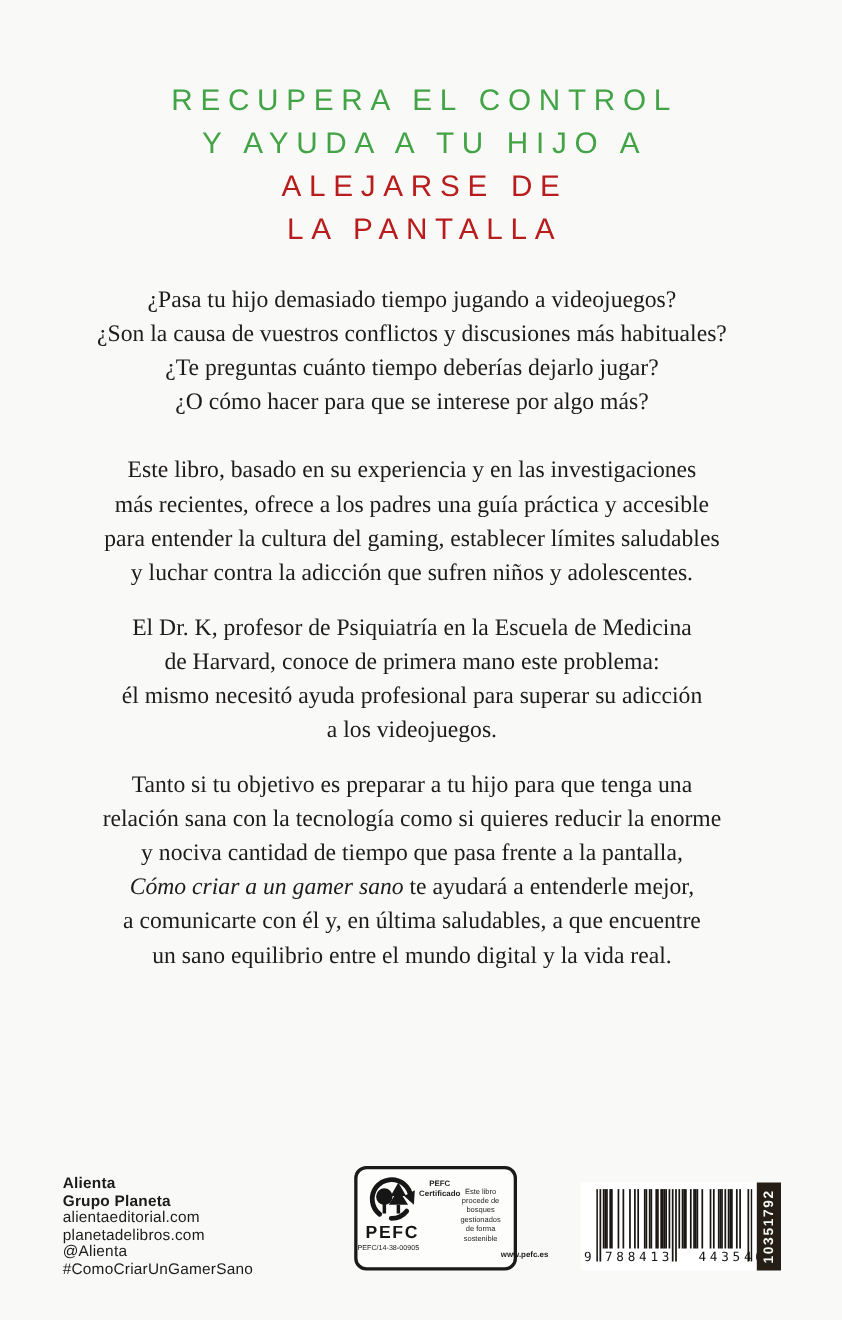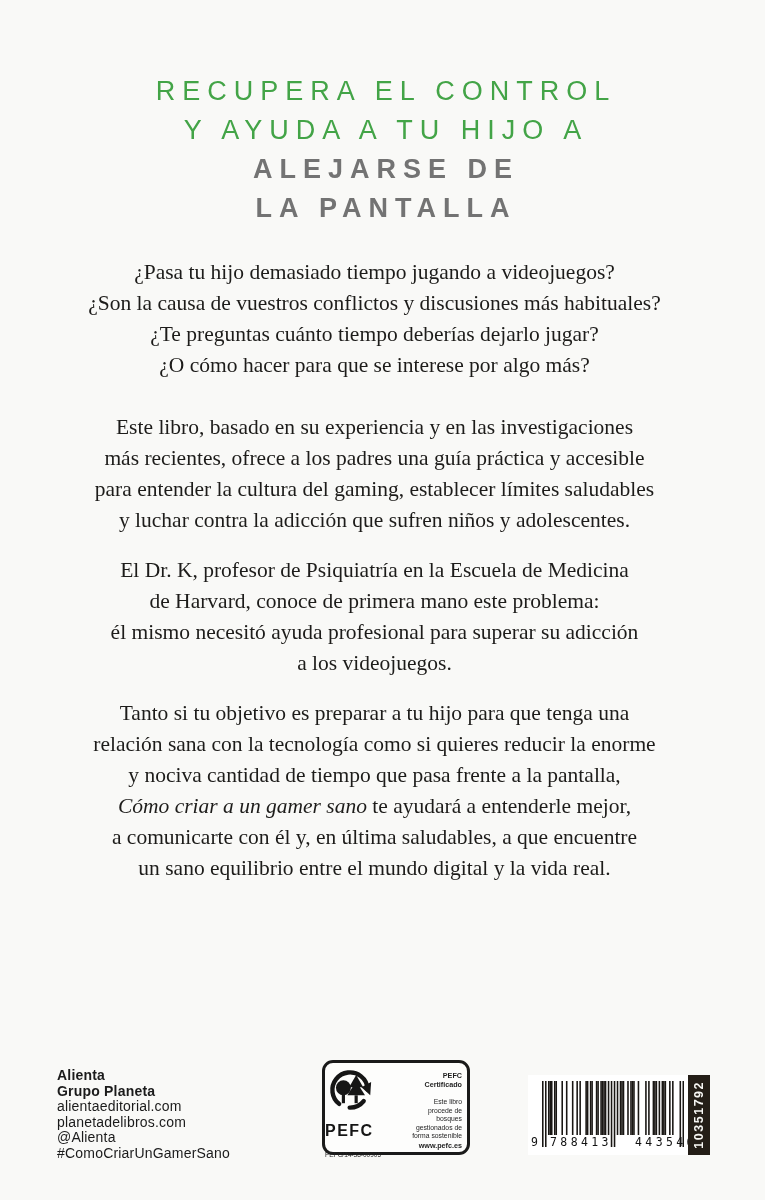--- a/index.html
+++ b/index.html
@@ -3,43 +3,43 @@
 <meta charset="utf-8">
 <style>
   html,body{margin:0;padding:0;background:#f9f9f7;}
   .cover{position:relative;width:765px;height:1200px;margin:0 auto;background:#f9f9f7;
          font-family:"Liberation Sans",sans-serif;overflow:hidden;border-radius:24px;}
 
   
   .headline{padding-top:72px;text-align:center;}
   .hl{font-size:27px;line-height:39px;letter-spacing:7px;text-indent:7px;white-space:nowrap;}
   .hl-green{color:#43a447;font-weight:normal;}
-  .hl-dark{color:#737373;font-weight:bold;}
+  .hl-dark{color:#b91c1c;font-weight:normal;}
 
   
   .bodytext{margin-top:29px;text-align:center;font-family:"Liberation Serif",serif;
             font-size:21.5px;line-height:31px;color:#1d1c1a;}
   .para{margin:0 16px 19px 0;}
   .para-questions{margin-bottom:31px;}
   .bline{white-space:nowrap;}
   .it{font-style:italic;}
 
   
   .credits{position:absolute;left:57px;top:1068px;font-size:14px;line-height:15.5px;
            color:#1b1b1b;letter-spacing:.2px;}
   .credits .b{font-weight:bold;}
 
   
   .pefc{position:absolute;left:322px;top:1060px;width:148px;height:95px;background:#fdfdfc;
         border:3.5px solid #1a1a1a;border-radius:11px;box-sizing:border-box;display:flex;}
-  .pefc-left{width:84px;display:flex;flex-direction:column;align-items:flex-start;padding-top:5px;gap:10px;}
+  .pefc-left{width:84px;display:flex;flex-direction:column;align-items:flex-end;padding-top:5px;}
   .pefc-left svg{width:50px;height:44px;display:block;}
   .pefc-acronym{font-weight:bold;font-size:16px;letter-spacing:1.5px;color:#151515;line-height:15px;margin-top:1px;}
   .pefc-code{font-size:6.5px;margin-top:3px;color:#232323;white-space:nowrap;}
-  .pefc-right{flex:1;padding:8px 5px 7px 0;display:flex;flex-direction:column;color:#1e1e1e;text-align:right;}
+  .pefc-right{flex:1;padding:8px 5px 7px 0;display:flex;flex-direction:row;color:#1e1e1e;text-align:center;}
   .pefc-cert{font-weight:bold;font-size:7.2px;}
   .pefc-claim{margin-top:9px;font-size:6.8px;line-height:8.6px;}
   .pefc-url{margin-top:auto;font-weight:bold;font-size:7.2px;}
 
   
   .barcode{position:absolute;left:528px;top:1075px;width:182px;height:80px;background:#ffffff;}
   .barcode-bars{position:absolute;left:14px;top:6px;width:142px;height:66px;}
   .barcode-bars svg{width:142px;height:66px;display:block;fill:#191613;}
   .ean-row{position:absolute;top:61px;left:0;width:160px;height:13px;color:#121212;
            font-family:"DejaVu Sans Mono",monospace;font-size:11.5px;line-height:13px;}

